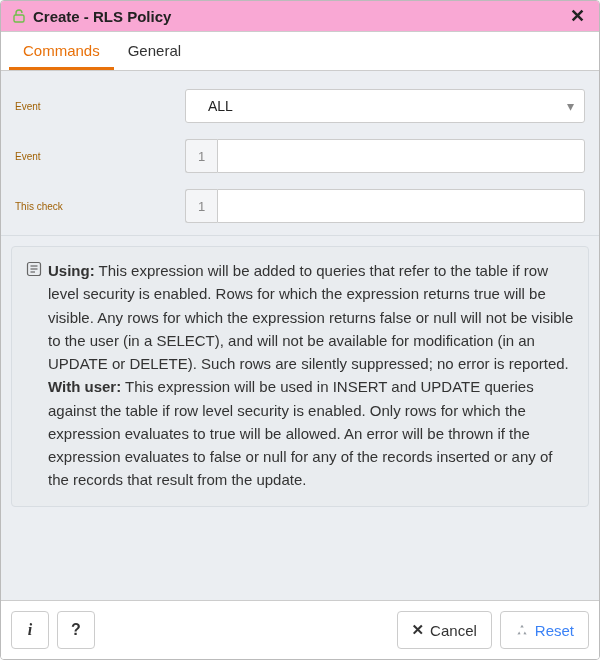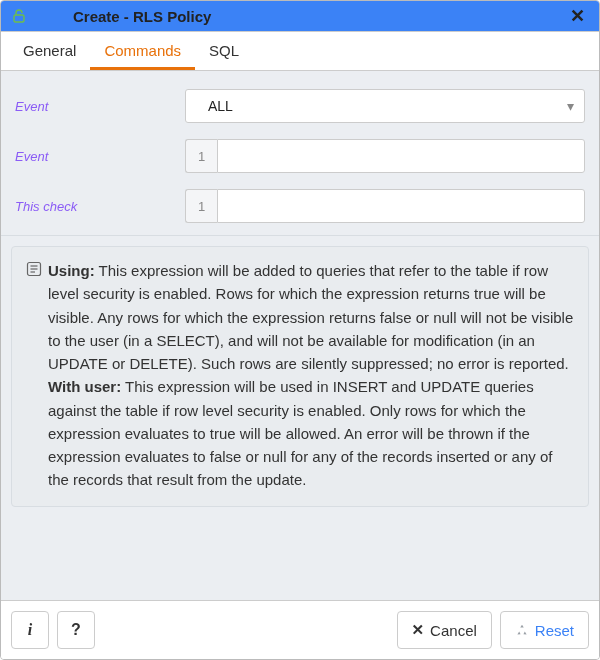--- a/index.html
+++ b/index.html
@@ -17,22 +17,21 @@
     display: flex;
     flex-direction: column;
     overflow: hidden;
   }
   
   .titlebar {
     display: flex;
     align-items: center;
     padding: 6px 10px;
     border-bottom: 1px solid #ccc;
-    background: #3b82f6;
-    gap: 40px;
+    background: #f9a8d4;
   }
   .titlebar .title-text {
     font-weight: 600;
     font-size: 15px;
     margin-left: 6px;
     flex: 1;
   }
   .titlebar .close {
     font-weight: 700;
     font-size: 18px;
@@ -70,23 +69,22 @@
     padding: 10px 0 4px 0;
     border-bottom: 1px solid #d8dde2;
   }
   .form-row {
     display: flex;
     align-items: center;
     padding: 8px 14px;
   }
   .form-row label {
     width: 170px;
-    font-size: 13px;
-    color: #8b5cf6;
-    font-style: italic;
+    font-size: 10px;
+    color: #a16207;
   }
   .select-wrap {
     flex: 1;
     position: relative;
     background: #fff;
     border: 1px solid #ccc;
     border-radius: 3px;
     height: 34px;
     display: flex;
     align-items: center;
@@ -187,23 +185,22 @@
       <svg width="16" height="16" viewBox="0 0 16 16">
         <rect x="3" y="7" width="10" height="7" rx="1.5" fill="none" stroke="#6fbf4a" stroke-width="1.4"></rect>
         <path d="M5 7 V5 a3 3 0 0 1 6 0" fill="none" stroke="#6fbf4a" stroke-width="1.4"></path>
       </svg>
     </span>
     <span class="title-text">Create - RLS Policy</span>
     <span class="close">✕</span>
   </div>
 
   <div class="tabs">
+    <div class="tab active">Commands</div>
     <div class="tab">General</div>
-    <div class="tab active">Commands</div>
-    <div class="tab">SQL</div>
   </div>
 
   <div class="body">
 
     <div class="form-section">
 
       <div class="form-row">
         <label>Event</label>
         <div class="select-wrap">
           <span>ALL</span>

